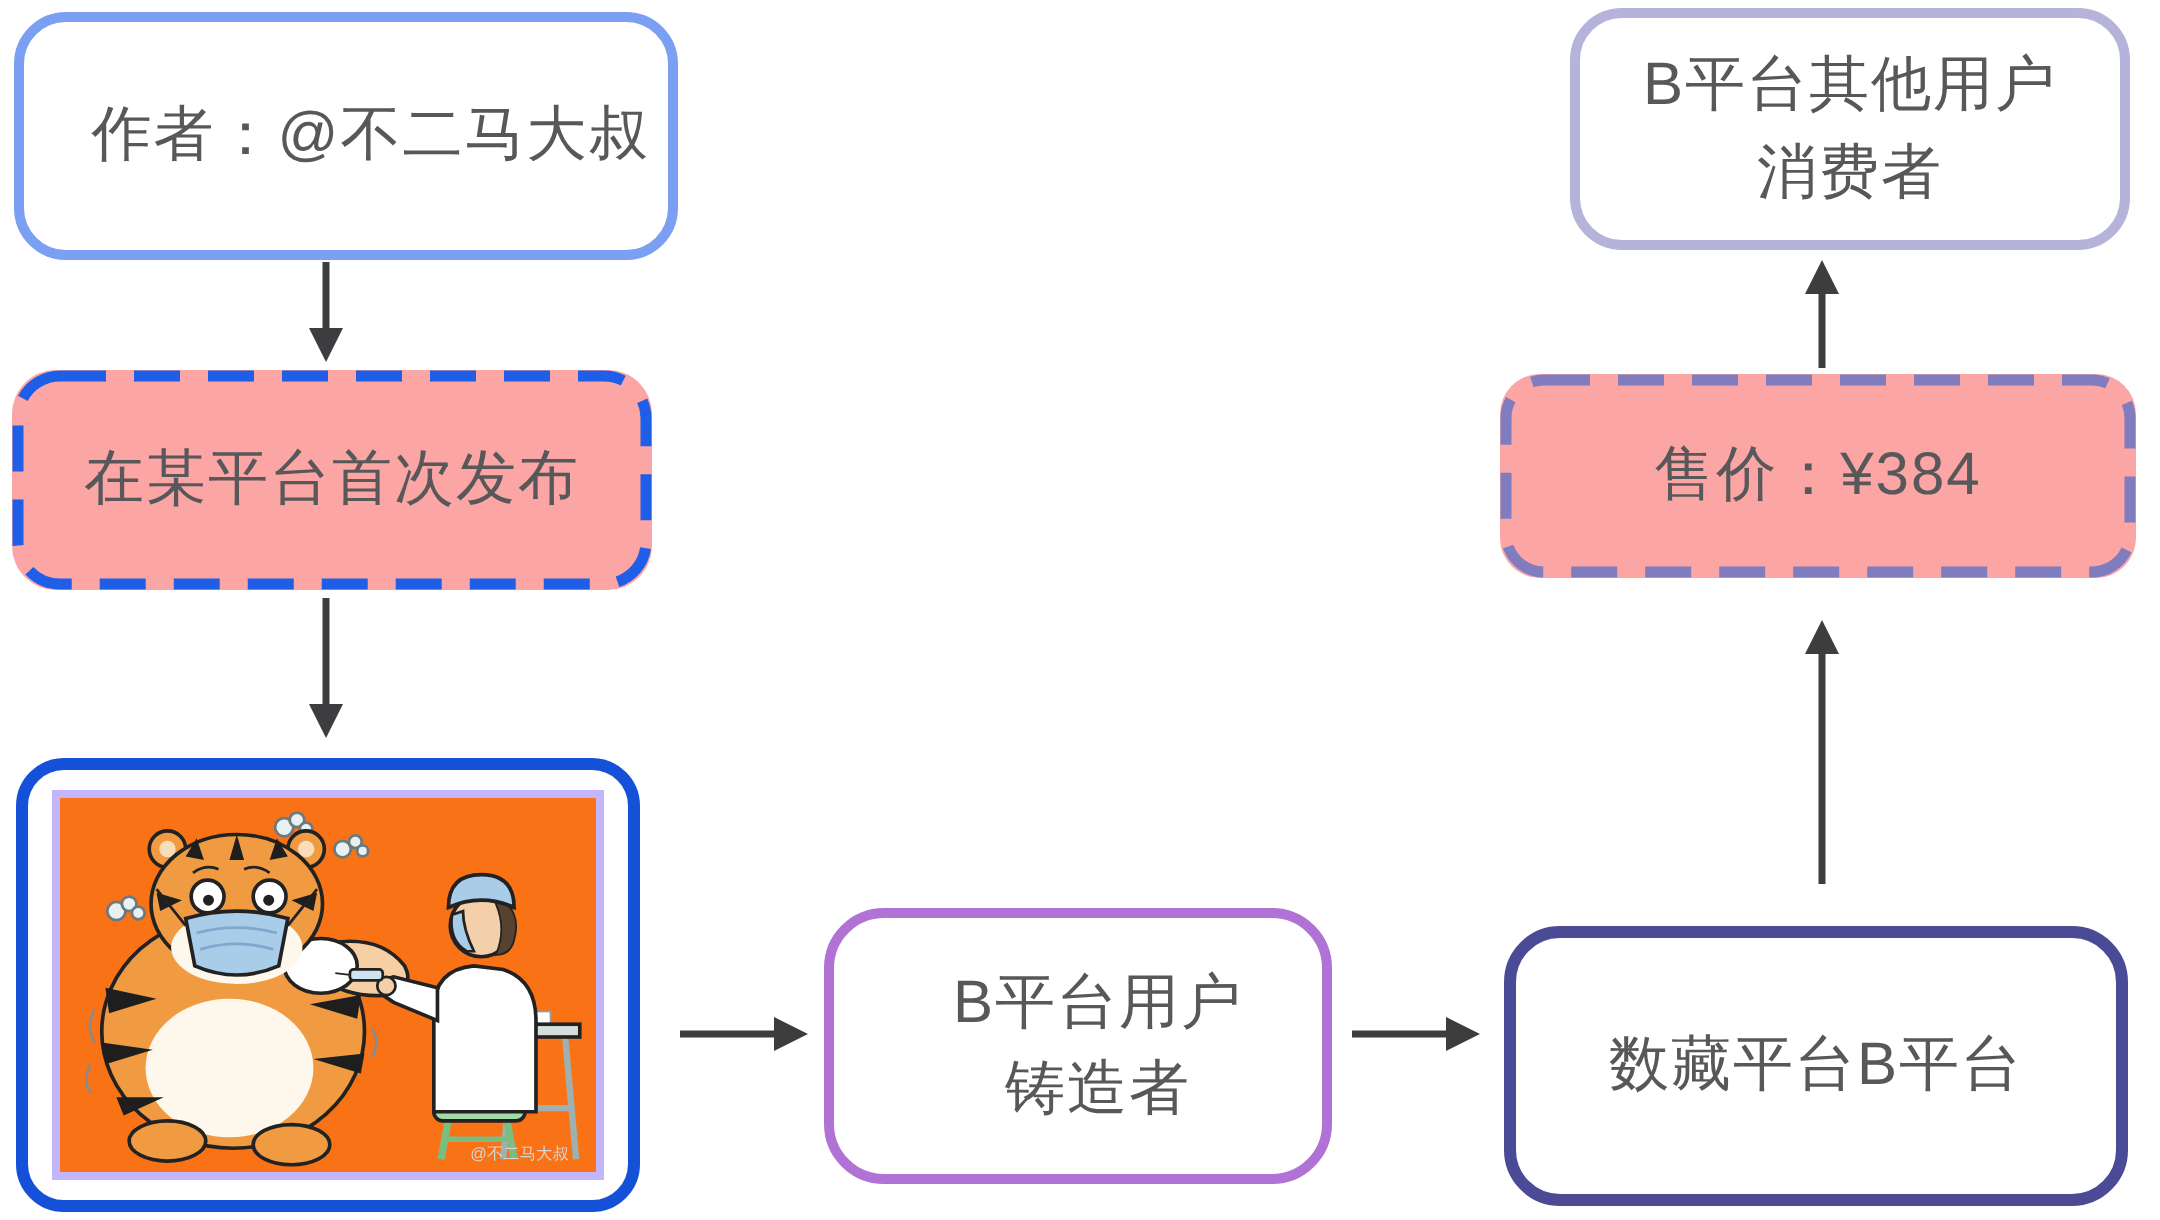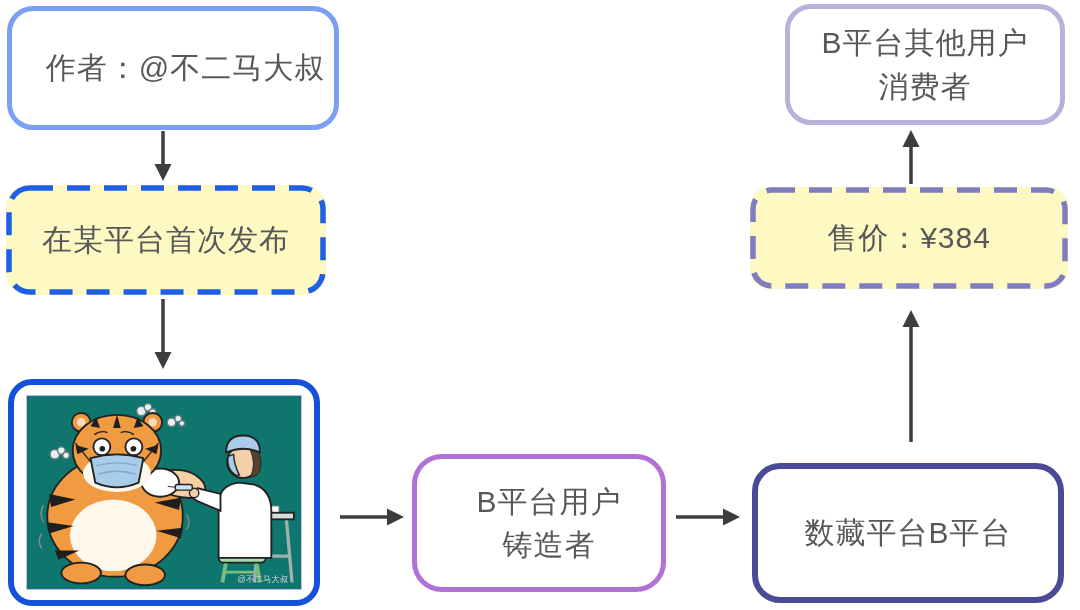--- a/index.html
+++ b/index.html
@@ -9,34 +9,34 @@
   }
   .node{
     position:absolute;box-sizing:border-box;background:#ffffff;
     display:flex;align-items:center;justify-content:center;
   }
   .node .node-label{
     width:100%;text-align:center;font-size:30px;color:#58585a;
     white-space:pre-line;line-height:1.45;letter-spacing:1px;
   }
   .solid-border{border-style:solid;}
-  .dashed-node{background:#fef9c3;}
+  .dashed-node{background:#fca5a5;}
   .dashed-node svg.border-svg{position:absolute;left:0;top:0;}
   .arrow{position:absolute;}
   
   #node-author      {left:7px;   top:6px;   width:332px; height:124px; border-width:5px; border-radius:26px;padding-left:25px;}
   #node-first-publish{left:6px;  top:185px; width:320px; height:110px; border-radius:22px;}
   #node-artwork     {left:8px;   top:379px; width:312px; height:227px; border-width:6px; border-radius:24px;}
   #node-minter      {left:412px; top:454px; width:254px; height:138px; border-width:5px; border-radius:30px;}
   #node-platform    {left:752px; top:463px; width:312px; height:140px; border-width:6px; border-radius:28px;}
   #node-price       {left:750px; top:187px; width:318px; height:102px; border-radius:20px;}
   #node-consumers   {left:740px; top:4px;   width:280px; height:121px; border-width:5px; border-radius:26px;margin-left:45px;}
   .artwork-frame{
     position:absolute;left:12px;right:12px;top:10px;bottom:10px;
-    border:1px solid #c4b5fd;background:#0f766e;overflow:hidden;
+    border:4px solid #c4b5fd;background:#f97316;overflow:hidden;
   }
   .artwork-frame svg{display:block;width:100%;height:100%;}
 </style>
 </head>
 <body>
 
 <div id="stage">
 
   <div class="node solid-border" id="node-author" style="border-color: rgb(123, 159, 242);">
     <div class="node-label">作者：@不二马大叔</div>

